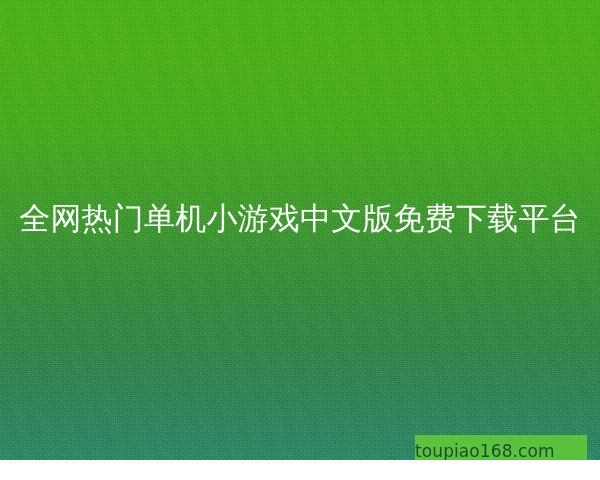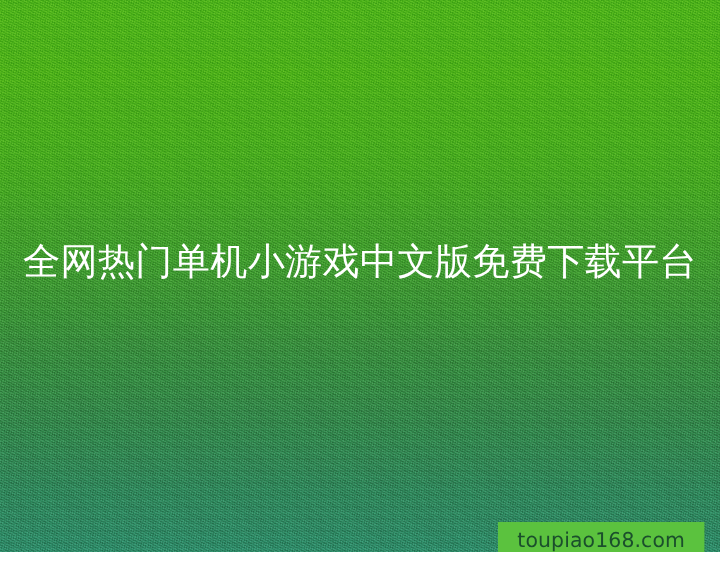--- a/index.html
+++ b/index.html
@@ -71,21 +71,21 @@
 
   .watermark {
     position: absolute;
     left: 415px;
     top: 435px;
     width: 172px;
     height: 33px;
     background: #5BC23E;
     display: flex;
     align-items: center;
-    justify-content: center;
+    justify-content: flex-start;
   }
   .watermark-text {
     color: #1B4F2C;
     font-size: 17px;
     line-height: 1;
     letter-spacing: 0.1px;
     font-weight: 400;
     font-family: "DejaVu Sans", "Liberation Sans", sans-serif;
   }
 </style>

